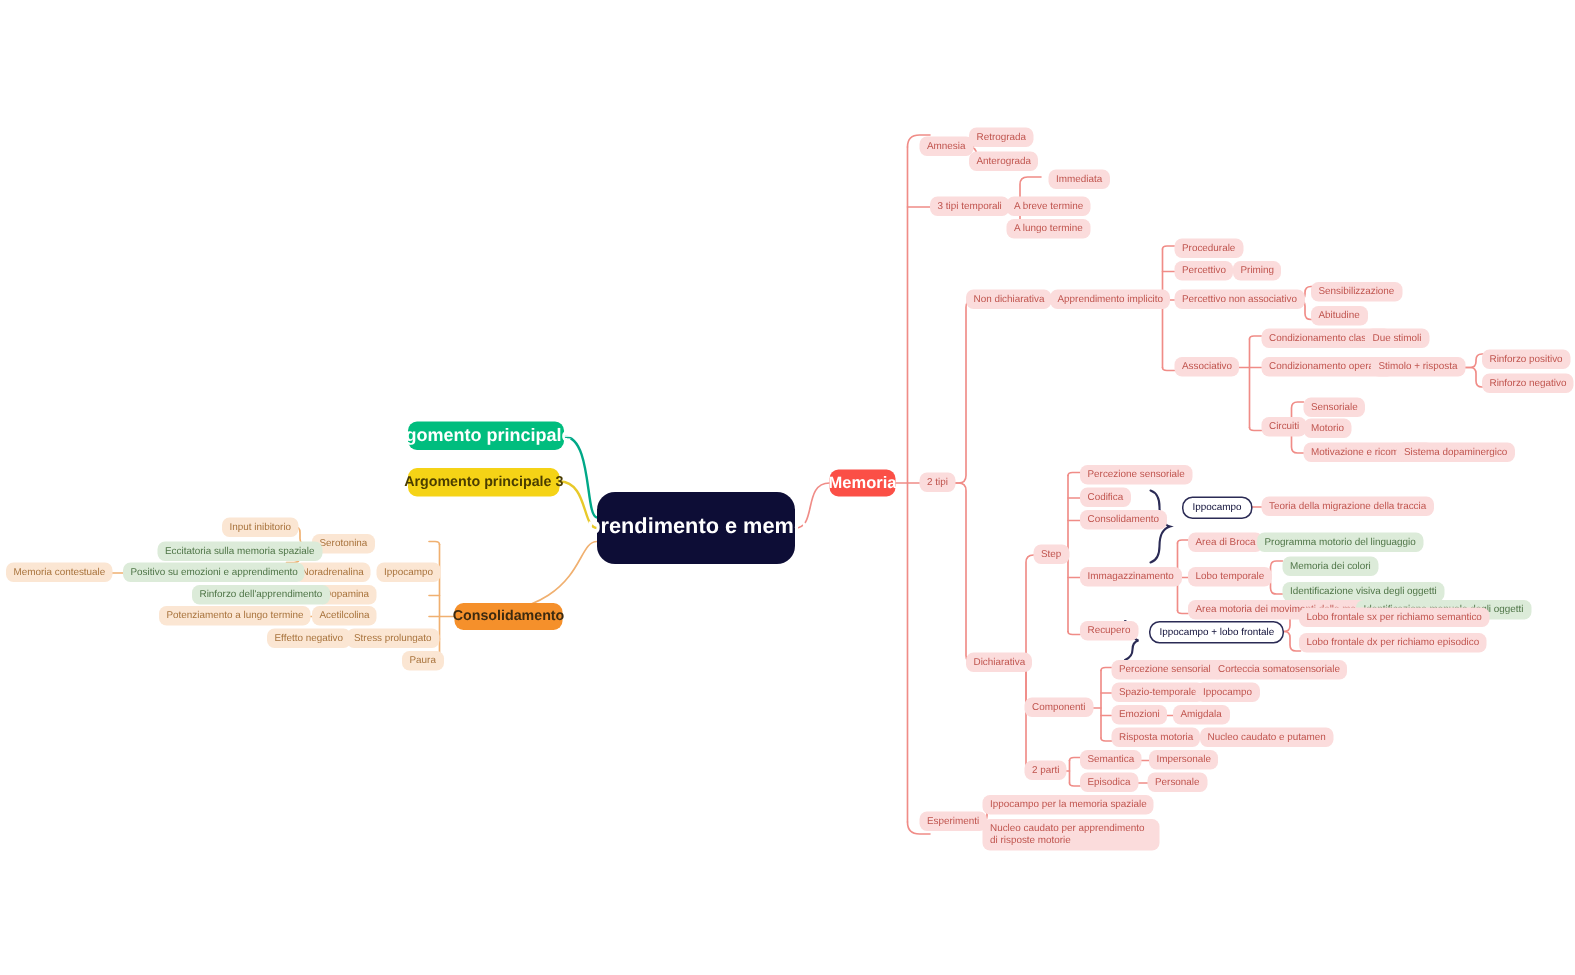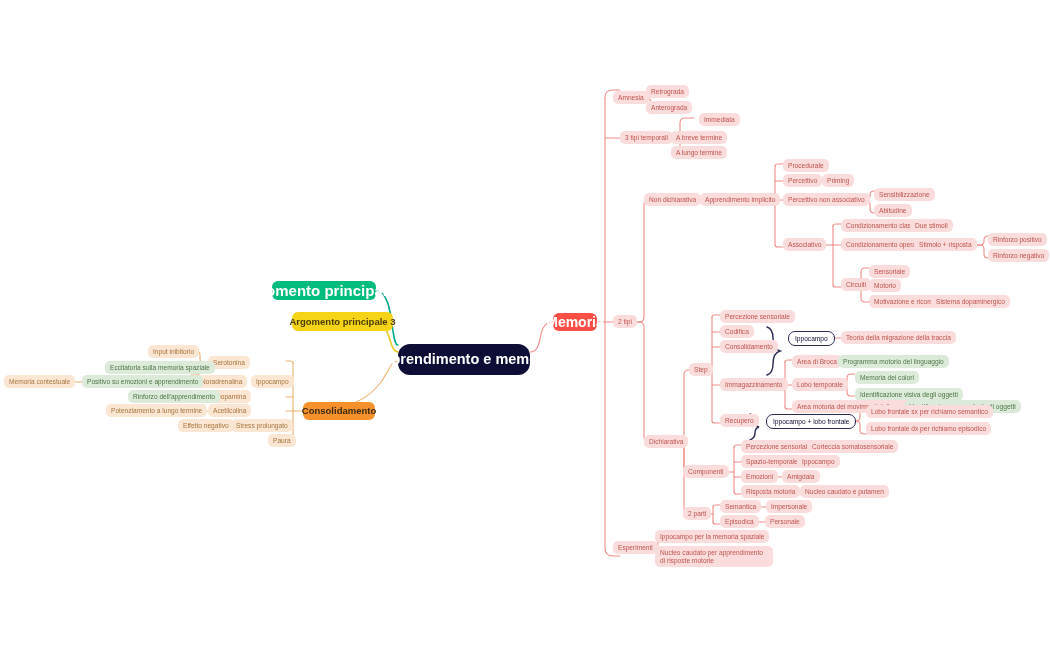--- a/index.html
+++ b/index.html
@@ -10,30 +10,30 @@
   .node{position:absolute;box-sizing:border-box;white-space:nowrap;
         border-radius:5px;line-height:1.18;}
   .node.wrap{white-space:normal;}
 
   
   .n-root{background:#0d0d36;color:#ffffff;border-radius:12px;
           font-size:14.5px;font-weight:600;text-align:center;
           display:flex;align-items:center;justify-content:center;padding:6px 10px;}
 
   
-  .n-memoria{background:#fb4f46;color:#ffffff;font-size:14px;font-weight:700;
+  .n-memoria{background:#fb4f46;color:#ffffff;font-size:11px;font-weight:700;
              text-align:center;display:flex;align-items:center;justify-content:center;
              border-radius:6px;}
   .n-appr{background:#f5902b;color:#3c2a10;font-size:9.5px;font-weight:700;
           text-align:center;display:flex;align-items:center;justify-content:center;
           border-radius:6px;}
   .n-top3{background:#f5d316;color:#4a3d00;font-size:9.5px;font-weight:600;
           text-align:center;display:flex;align-items:center;justify-content:center;
           border-radius:6px;}
-  .n-top4{background:#00bd7e;color:#ffffff;font-size:15px;font-weight:600;
+  .n-top4{background:#00bd7e;color:#ffffff;font-size:12px;font-weight:600;
           text-align:center;display:flex;align-items:center;justify-content:center;
           border-radius:6px;}
 
   
   .n-pink{background:#fbdcdc;color:#c0554f;font-size:6.6px;padding:3px 5px 2px 5px;}
   .n-green{background:#dcebd9;color:#4f7547;font-size:6.6px;padding:3px 5px 2px 5px;}
   .n-peach{background:#fbe6d3;color:#a8733c;font-size:6.6px;padding:3px 5px 2px 5px;}
   .n-outline{background:#ffffff;color:#0d0d36;font-size:6.6px;padding:3px 6px 2px 6px;
              border:1.3px solid #2b2b55;border-radius:7px;}
 </style>
@@ -175,25 +175,25 @@
 
       <path d="M231 426 h-8"></path>
     </g>
 
     <g fill="none" stroke-width="1.6" stroke-linecap="round">
       <path d="M398 345 C 390 345 395 291 376 291" stroke="#00a887"></path>
       <path d="M398 352 C 388 352 392 321 373 321" stroke="#e8c92a"></path>
     </g>
   </svg>
 
-  <div class="node n-root" style="left:398px;top:344px;width:132px;height:31px;">Apprendimento e memoria</div>
+  <div class="node n-root" style="left:398px;top:328px;width:132px;height:48px;">Apprendimento e memoria</div>
 
   <div class="node n-memoria" style="left:553px;top:313px;width:44px;height:18px;">Memoria</div>
   <div class="node n-appr" style="left:303px;top:402px;width:72px;height:18px;">Consolidamento</div>
-  <div class="node n-top3" style="left:272px;top:312px;width:101px;height:19px;margin-left:20px;">Argomento principale 3</div>
+  <div class="node n-top3" style="left:272px;top:312px;width:101px;height:19px;">Argomento principale 3</div>
   <div class="node n-top4" style="left:272px;top:281px;width:104px;height:19px;">Argomento principale 4</div>
 
   <div class="node n-pink" style="left:613px;top:91px;">Amnesia</div>
   <div class="node n-pink" style="left:646px;top:85px;">Retrograda</div>
   <div class="node n-pink" style="left:646px;top:101px;">Anterograda</div>
 
   <div class="node n-pink" style="left:620px;top:131px;">3 tipi temporali</div>
   <div class="node n-pink" style="left:699px;top:113px;">Immediata</div>
   <div class="node n-pink" style="left:671px;top:131px;">A breve termine</div>
   <div class="node n-pink" style="left:671px;top:146px;">A lungo termine</div>

